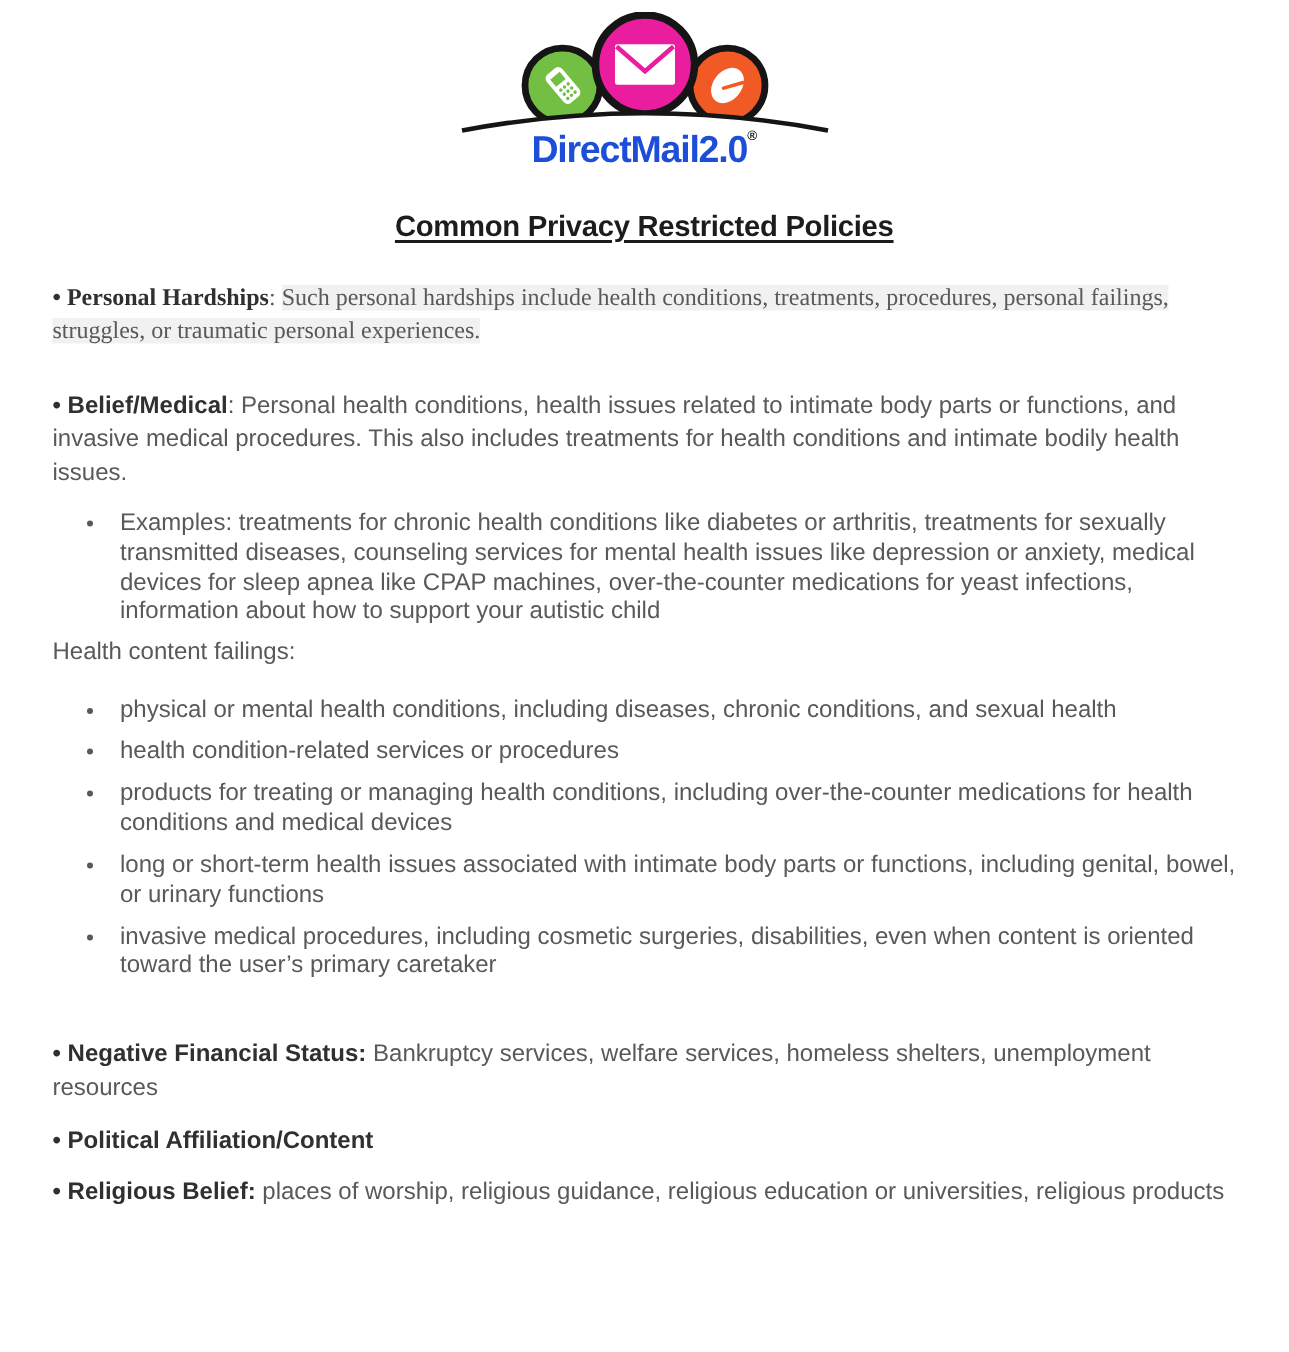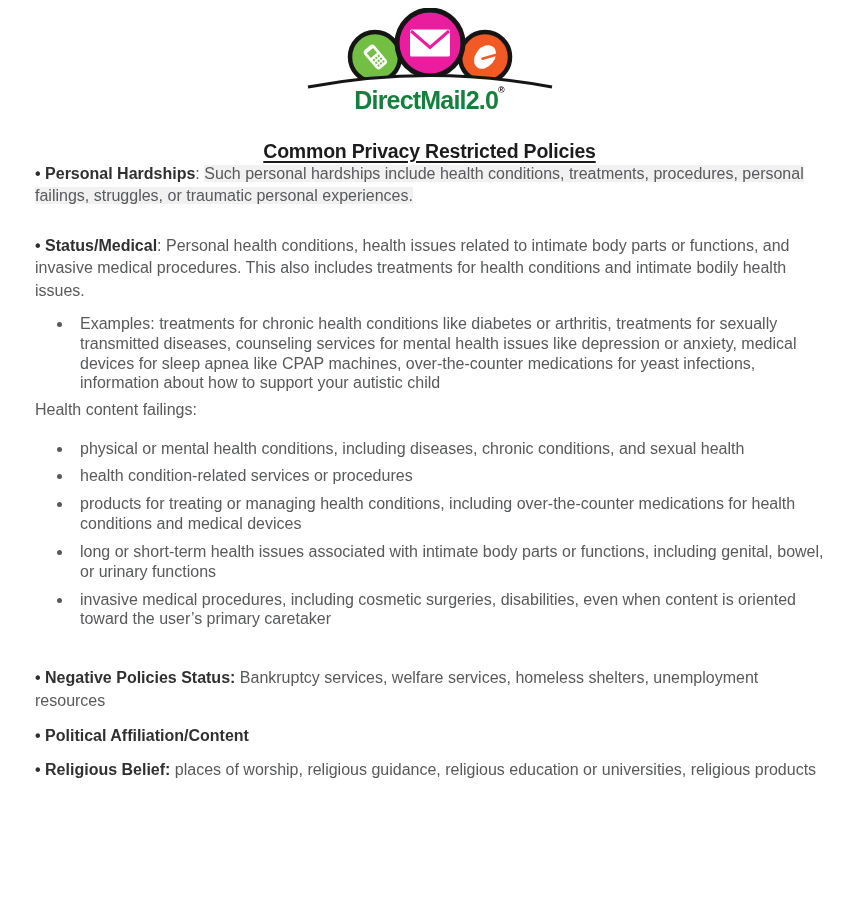--- a/index.html
+++ b/index.html
@@ -6,33 +6,33 @@
   body{
     width:859px;height:901px;background:#ffffff;
     font-family:"Liberation Sans", sans-serif;
     color:#58595b;overflow:hidden;
   }
   
   .logo-wrap{width:100%;text-align:center;padding-top:8px;}
   .logo-svg{display:block;margin:0 auto;}
   .brand-line{margin-top:-6px;line-height:1;}
   .brand{
-    font-size:25px;font-weight:bold;color:#15803d;letter-spacing:-0.8px;
+    font-size:25px;font-weight:bold;color:#1d4ed8;letter-spacing:-0.8px;
   }
   .reg-mark{font-size:9px;vertical-align:top;position:relative;top:-2px;color:#161616;font-weight:bold;}
   
   .page-title{
     text-align:center;font-size:19.5px;font-weight:bold;color:#1c1c1e;
     text-decoration:underline;text-decoration-thickness:2px;text-underline-offset:3px;
     margin:27px 0 0 0;letter-spacing:-0.2px;
   }
   
   .content{margin:0 33px 0 35px;font-size:16px;line-height:1.4;}
   .policy{margin:0;}
-  .m-ph{}
+  .m-ph{margin-top:25px;font-family:Liberation Serif, serif;}
   .m-hm{margin-top:27px;}
   .m-nfs{margin-top:38px;}
   .m-in{margin-top:30px;}
   .m-pa{margin-top:13px;}
   .m-rb{margin-top:12px;}
   .b{font-weight:bold;color:#303032;}
   .bullet{font-weight:bold;color:#303032;}
   .hl{background:#f1f1f2;}
   .includes-intro{margin:6px 0 0 0;}
   ul.sub{
@@ -88,36 +88,36 @@
     <span class="brand">DirectMail2.0</span><span class="reg-mark">®</span>
   </div>
 </div>
 
 <h1 class="page-title">Common Privacy Restricted Policies</h1>
 
 <div class="content">
 
   <p class="policy m-ph"><span class="bullet">•</span> <span class="b">Personal Hardships</span><span>: </span><span class="hl">Such personal hardships include health conditions, treatments, procedures, personal failings, struggles, or traumatic personal experiences.</span></p>
 
-  <p class="policy m-hm"><span class="bullet">•</span> <span class="b">Status/Medical</span><span>: </span><span>Personal health conditions, health issues related to intimate body parts or functions, and invasive medical procedures. This also includes treatments for health conditions and intimate bodily health issues.</span></p>
+  <p class="policy m-hm"><span class="bullet">•</span> <span class="b">Belief/Medical</span><span>: </span><span>Personal health conditions, health issues related to intimate body parts or functions, and invasive medical procedures. This also includes treatments for health conditions and intimate bodily health issues.</span></p>
 
   <ul class="sub">
     <li>Examples: treatments for chronic health conditions like diabetes or arthritis, treatments for sexually transmitted diseases, counseling services for mental health issues like depression or anxiety, medical devices for sleep apnea like CPAP machines, over-the-counter medications for yeast infections, information about how to support your autistic child</li>
   </ul>
 
   <p class="policy includes-intro">Health content failings:</p>
 
   <ul class="sub includes">
     <li>physical or mental health conditions, including diseases, chronic conditions, and sexual health</li>
     <li>health condition-related services or procedures</li>
     <li>products for treating or managing health conditions, including over-the-counter medications for health conditions and medical devices</li>
     <li>long or short-term health issues associated with intimate body parts or functions, including genital, bowel, or urinary functions</li>
     <li>invasive medical procedures, including cosmetic surgeries, disabilities, even when content is oriented toward the user’s primary caretaker</li>
   </ul>
 
-  <p class="policy m-nfs"><span class="bullet">•</span> <span class="b">Negative Policies Status:</span><span> Bankruptcy services, welfare services, homeless shelters, unemployment resources</span></p>
+  <p class="policy m-nfs"><span class="bullet">•</span> <span class="b">Negative Financial Status:</span><span> Bankruptcy services, welfare services, homeless shelters, unemployment resources</span></p>
 
 
   <p class="policy m-pa"><span class="bullet">•</span> <span class="b">Political Affiliation/Content</span></p>
 
   <p class="policy m-rb"><span class="bullet">•</span> <span class="b">Religious Belief:</span><span> places of worship, religious guidance, religious education or universities, religious products</span></p>
 
 </div>
 
 </body></html>

